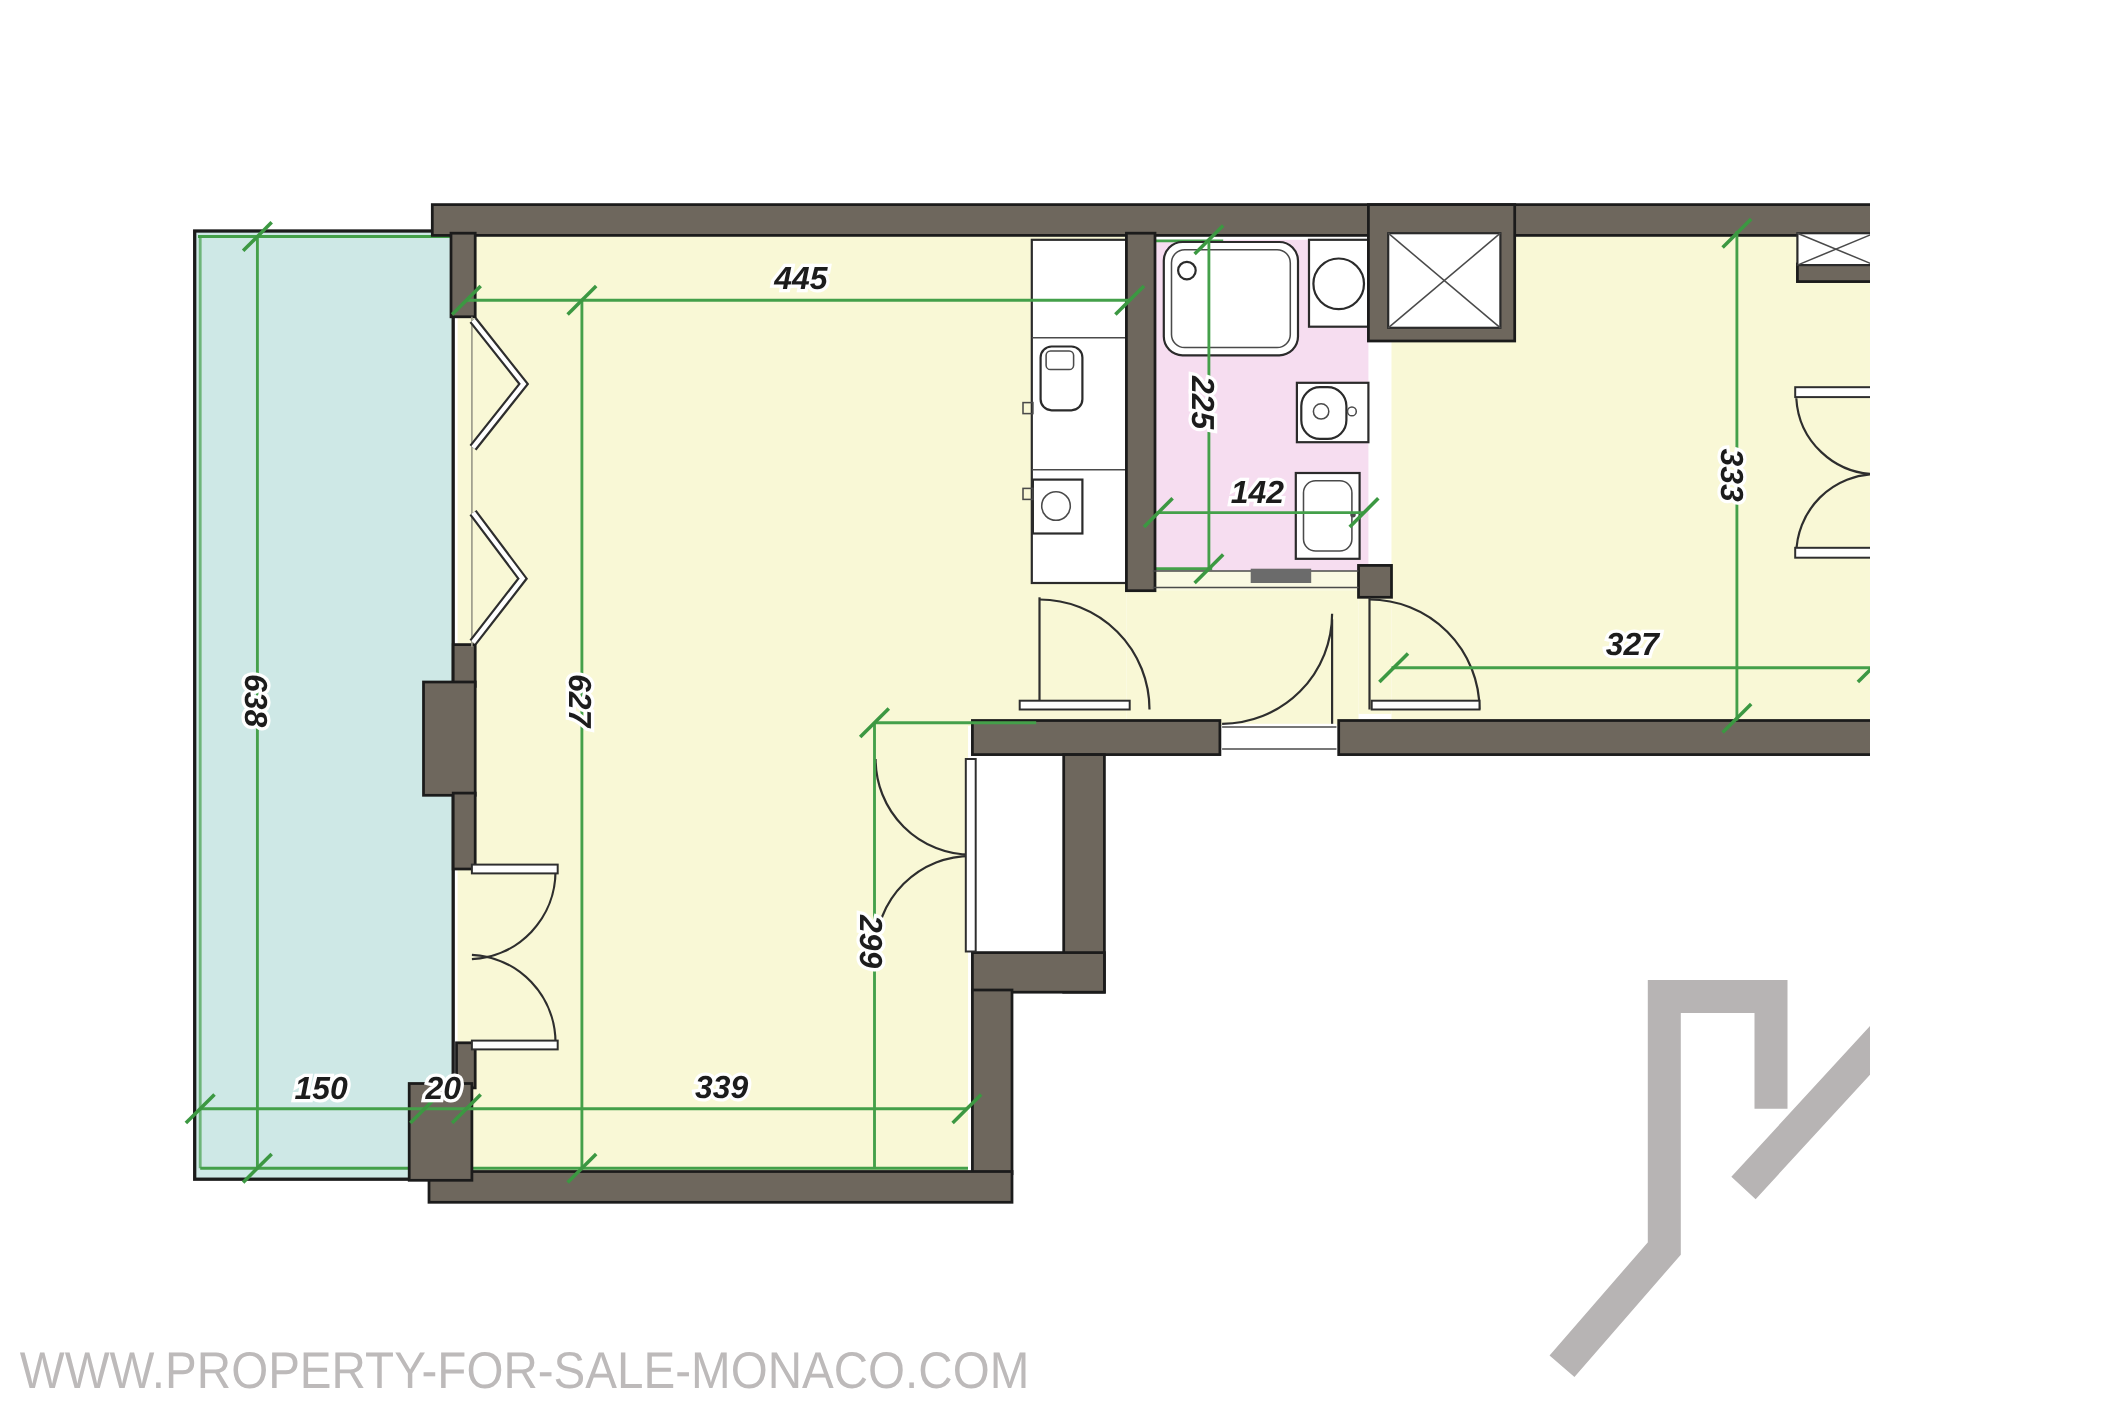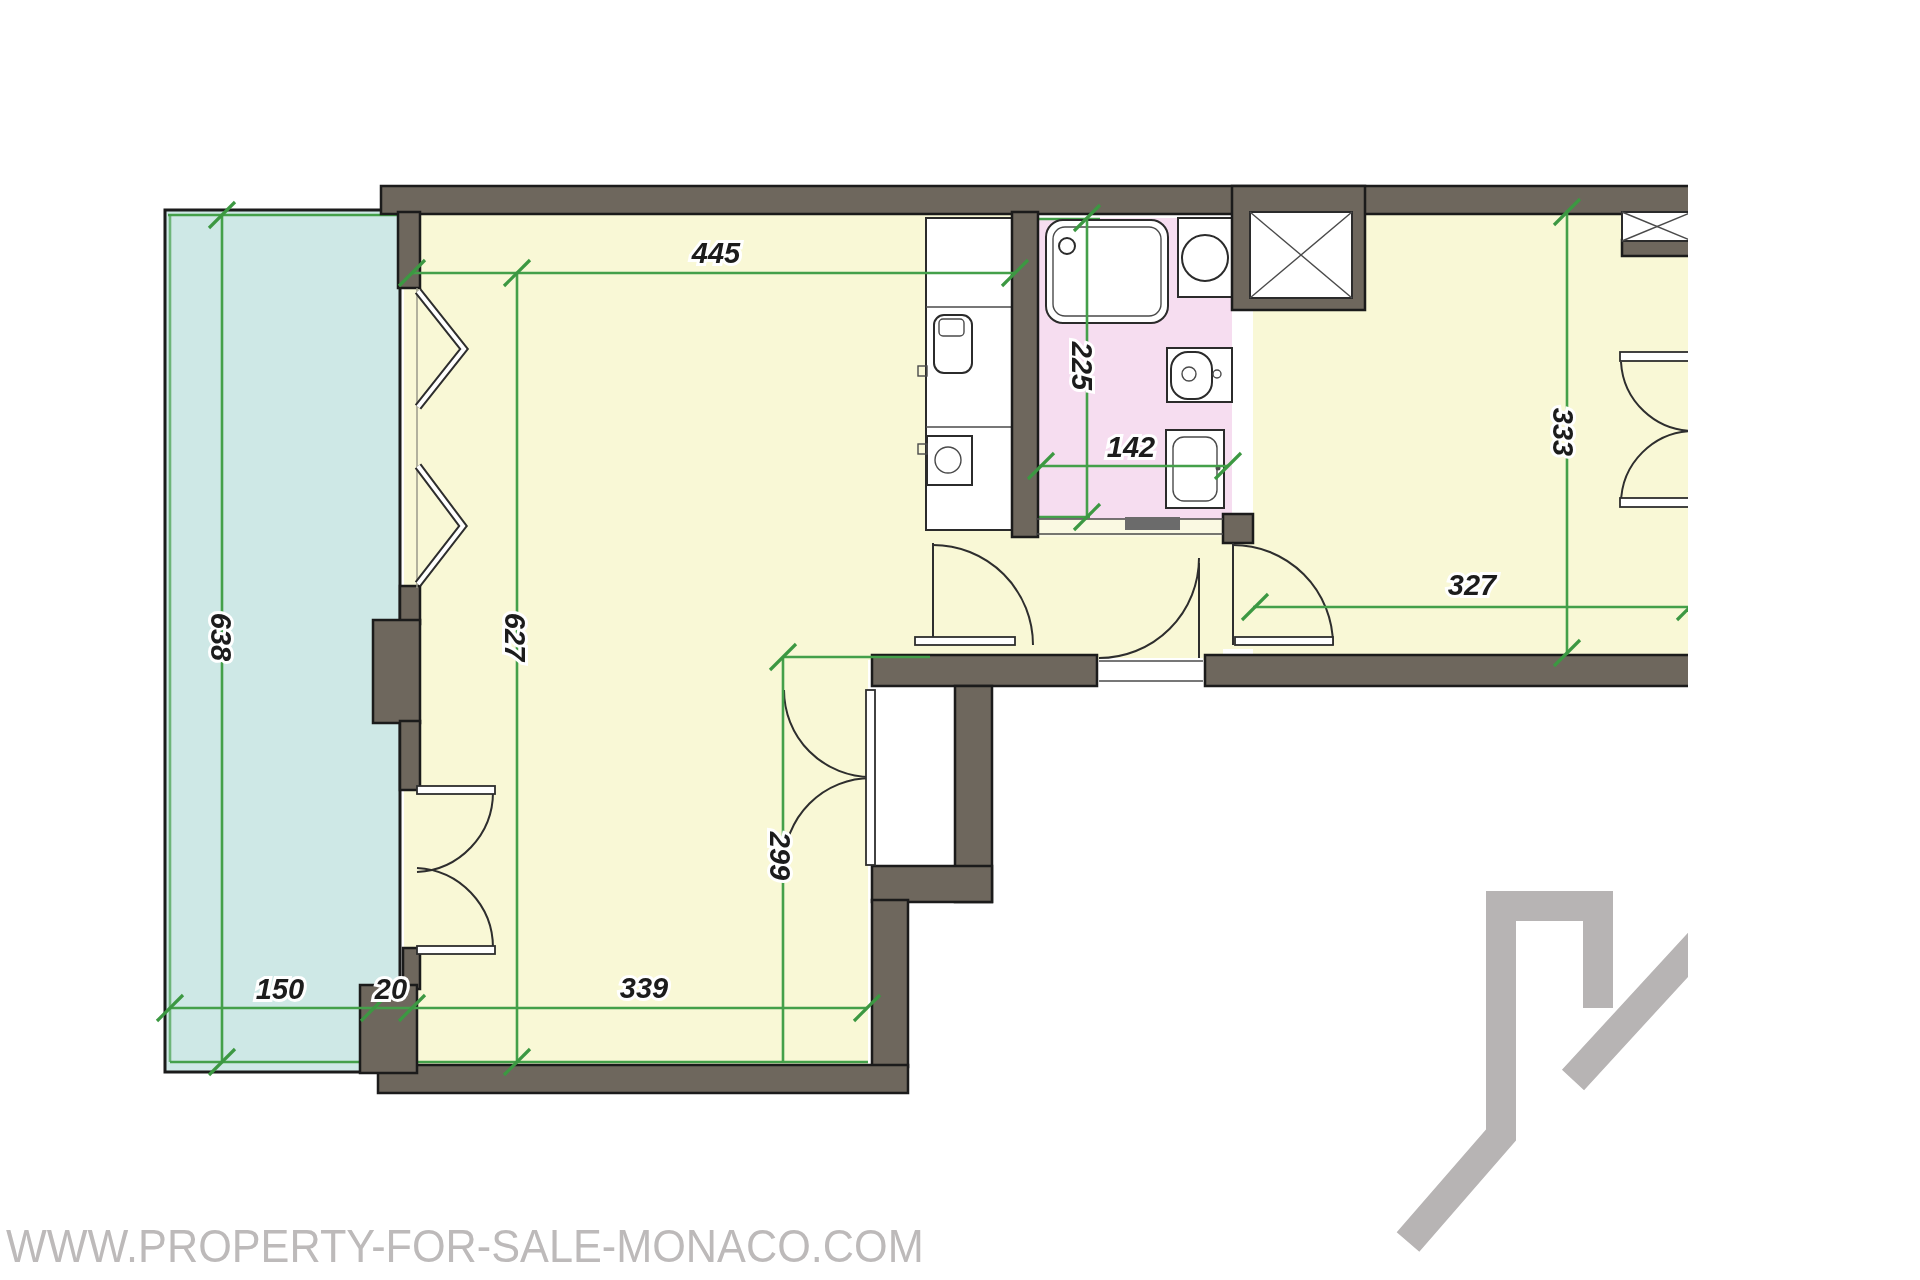--- a/index.html
+++ b/index.html
@@ -1,17 +1,17 @@
 <!DOCTYPE html>
 <html><head>
 <meta charset="utf-8">
 <style>
   html,body{margin:0;padding:0;background:#ffffff;}
   .stage{position:relative;width:1688px;height:1280px;background:#fff;overflow:hidden;
-         font-family:"Liberation Sans", sans-serif;}
+         font-family:"Liberation Sans", sans-serif;margin-left:12px;}
   svg{position:absolute;left:0;top:0;}
   .wall{fill:#6e675d;stroke:#1b1b1b;stroke-width:2.5;}
   .thinline{stroke:#1b1b1b;stroke-width:3;fill:none;}
   .fixture{fill:#ffffff;stroke:#2b2b2b;stroke-width:2;}
   .fixline{stroke:#4a4a4a;stroke-width:1.4;fill:none;}
   .door{stroke:#2e2e2e;stroke-width:2;fill:none;}
   .leaf{fill:#ffffff;stroke:#2e2e2e;stroke-width:1.8;}
   .dim{stroke:#44a04a;stroke-width:2.6;fill:none;}
   .tick{stroke:#3c9842;stroke-width:3.2;}
   .dimtxt{font-family:"Liberation Sans",sans-serif;font-size:29px;font-weight:bold;

